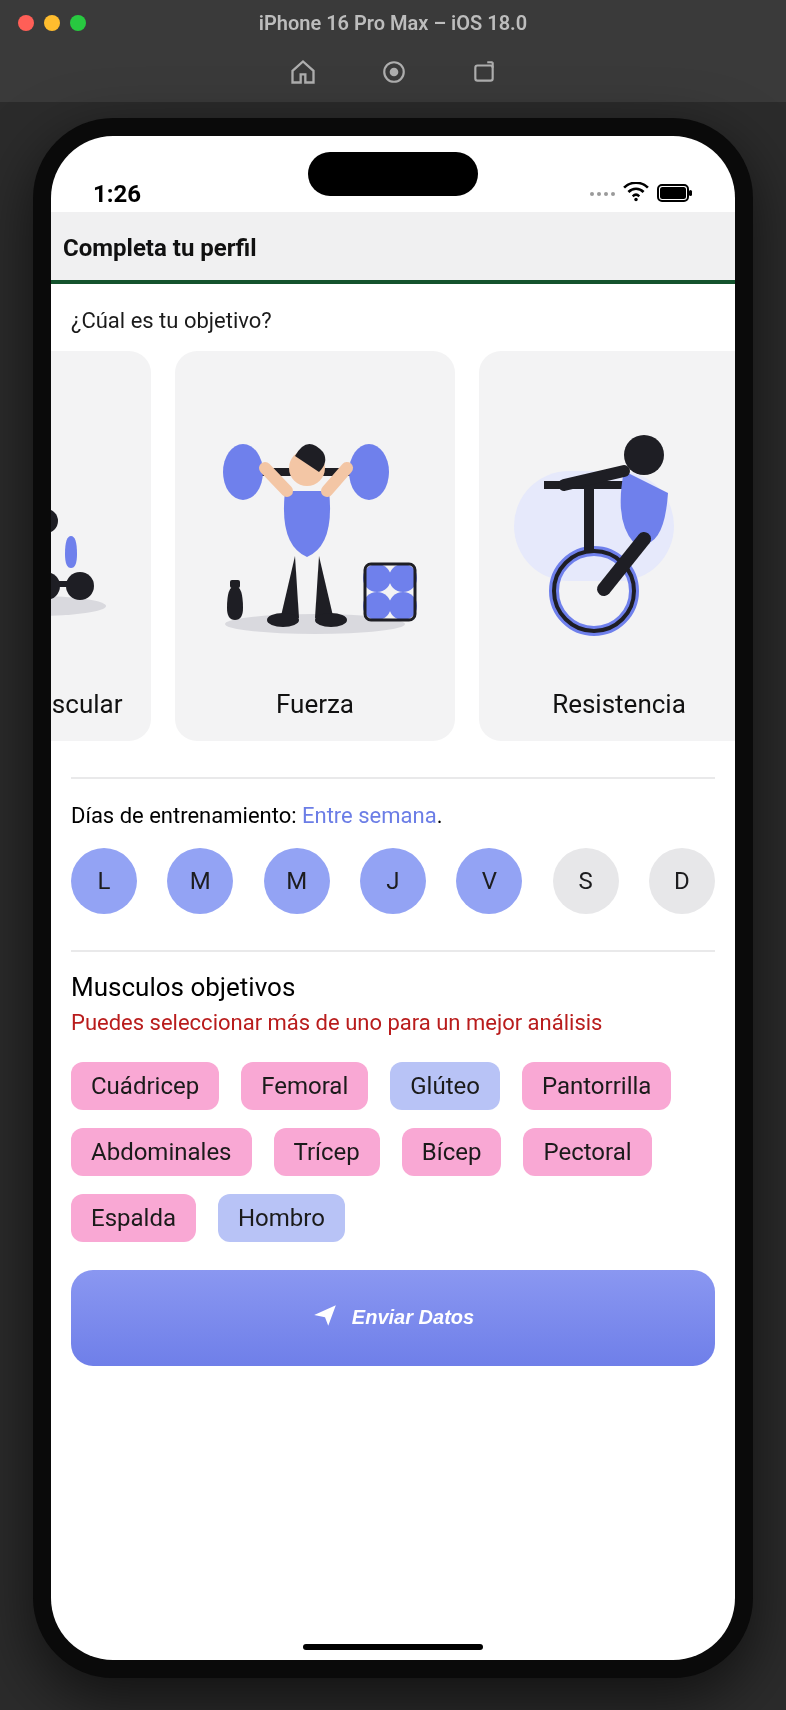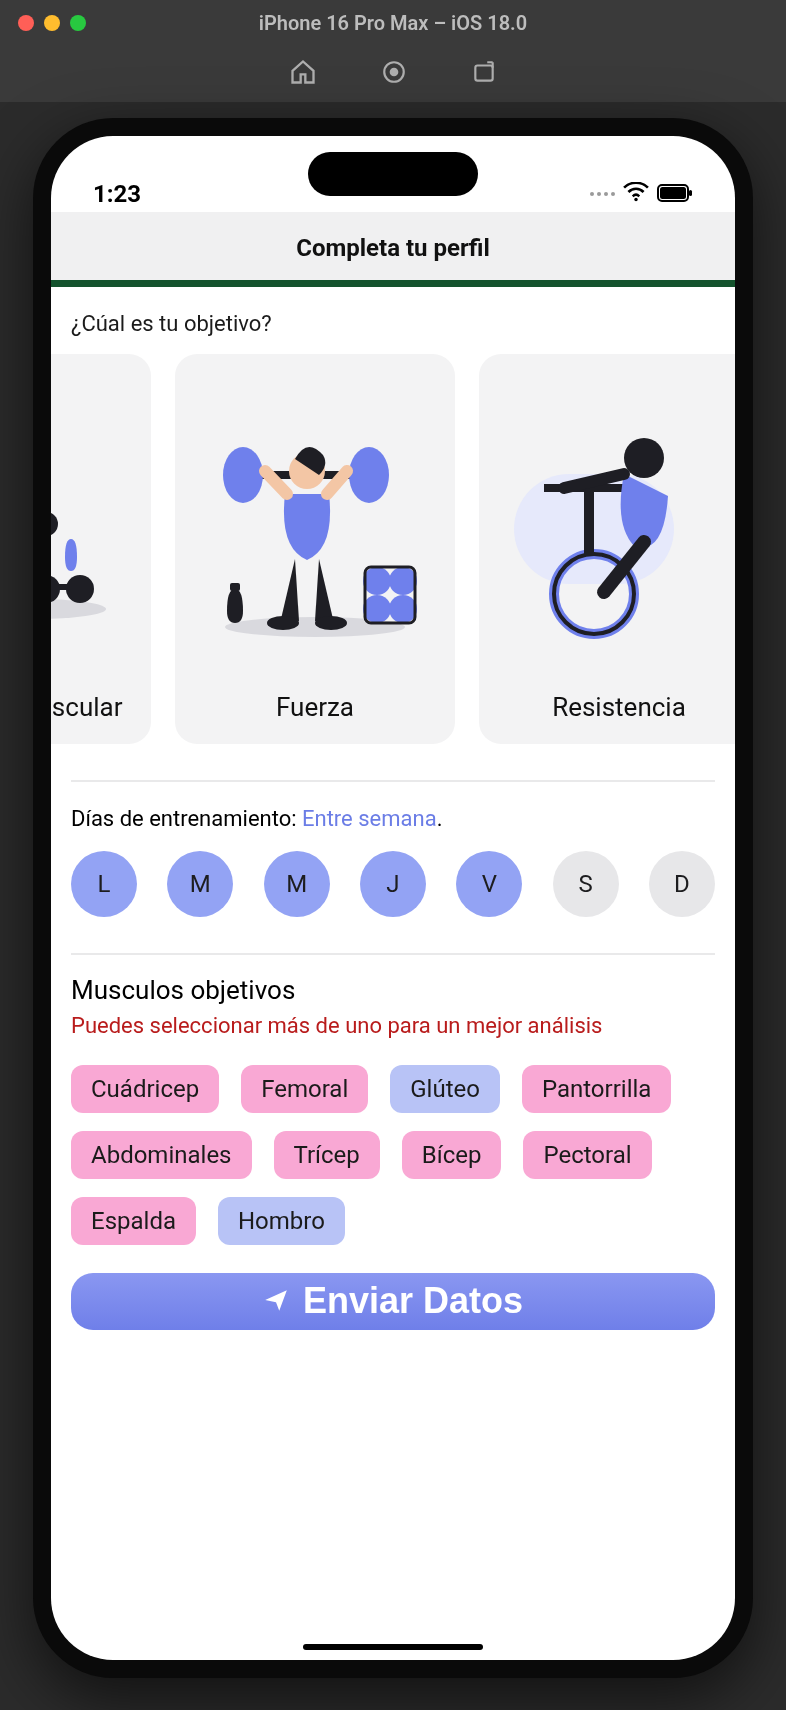--- a/index.html
+++ b/index.html
@@ -121,23 +121,22 @@
     font-weight: 700;
     font-size: 24px;
   }
   .status-right { display: flex; align-items: center; gap: 8px; }
   .dots { display: flex; gap: 3px; }
   .dots span { width:4px; height:4px; border-radius:50%; background:#9a9a9a; }
 
   
   .header {
     background: #f0f0f1;
-    border-bottom: 7px solid #14532d;
-    text-align: center;
-    padding: 22px 0 18px 0;
+    border-bottom: 4px solid #14532d;
+    padding: 22px 0 18px 12px;
     font-size: 24px;
     font-weight: 700;
     color: #111;
   }
 
   
   .content {
     flex: 1;
     overflow: hidden;
     padding: 24px 0 18px 0;
@@ -227,31 +226,32 @@
     background: #f9a8d4;
     color: #1b1b1b;
     white-space: nowrap;
   }
   .chip.on { background: #b8c3f6; }
 
   
   .submit-wrap { padding: 28px 20px 0 20px; }
   .submit-btn {
     width: 100%;
-    height: 57px;
+    height: 96px;
     border-radius: 22px;
     background: linear-gradient(180deg, #8a97f1, #6f7fe9);
     color: #fff;
-    font-size: 36px;
+    font-size: 20px;
     font-weight: 600;
     display: flex;
     align-items: center;
     justify-content: center;
     gap: 14px;
     border: none;
+    font-style: italic;
   }
 </style>
 </head>
 <body>
 
 <div class="sim-chrome">
   <div class="sim-title-row">
     <div class="traffic-lights">
       <div class="tl red"></div>
       <div class="tl yellow"></div>
@@ -280,21 +280,21 @@
   </div>
 </div>
 
 <div class="phone-wrap">
   <div class="phone">
     <div class="screen">
       <div class="dynamic-island"></div>
       <div class="home-indicator"></div>
 
       <div class="status-bar">
-        <span>1:23</span>
+        <span>1:26</span>
         <div class="status-right">
           <span class="dots">
               <span></span>
               <span></span>
               <span></span>
               <span></span>
             </span>
           <span>
             <svg width="26" height="20" viewBox="0 0 24 18">
                 <path d="M1 5 C7 -1 17 -1 23 5" fill="none" stroke="#000" stroke-width="2.4"></path>

